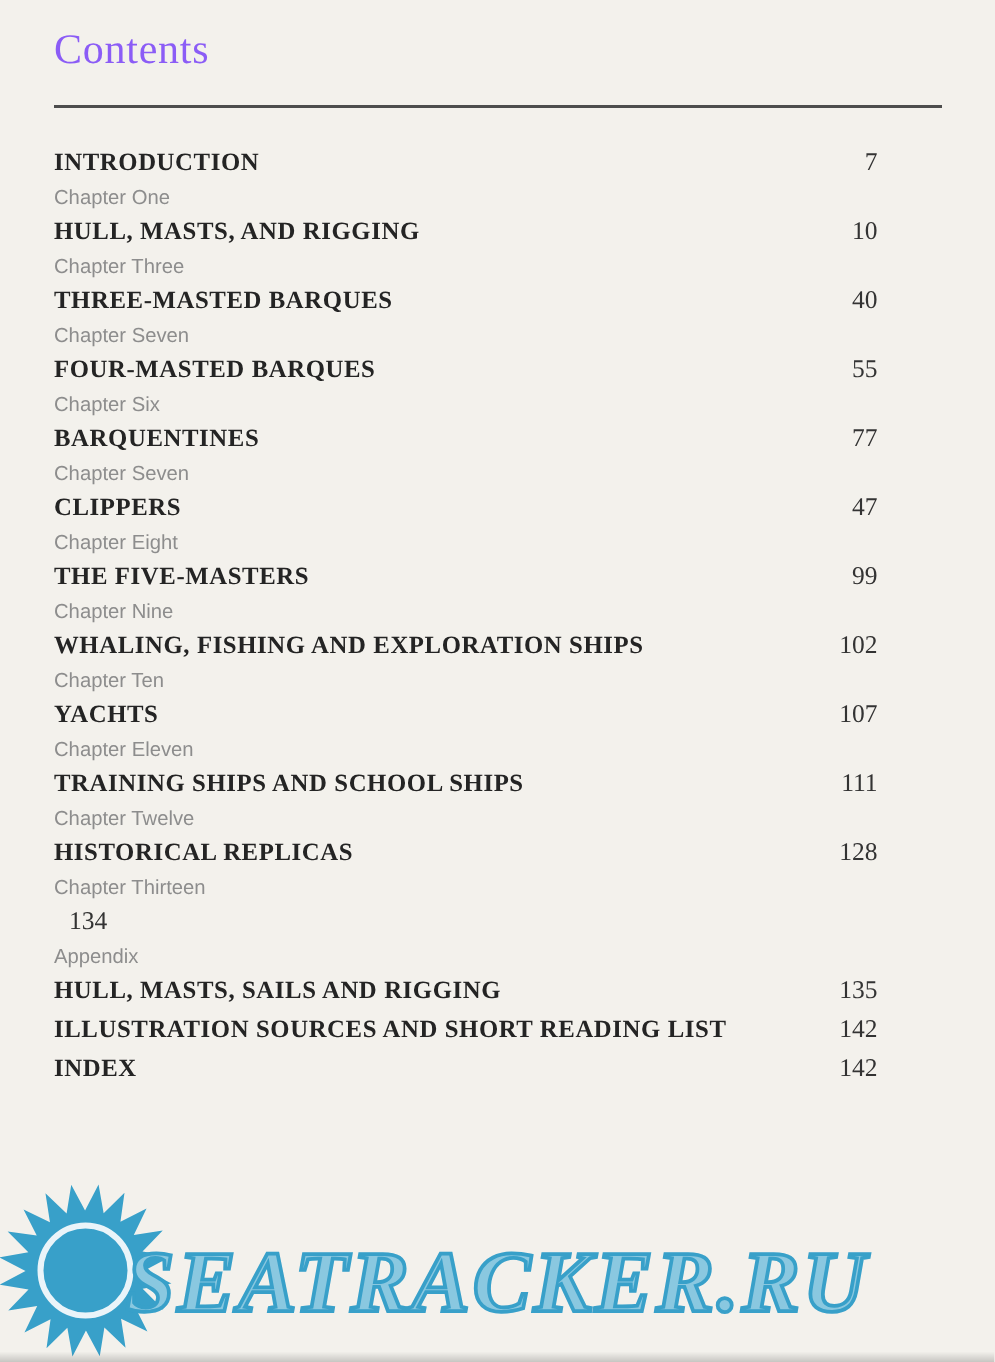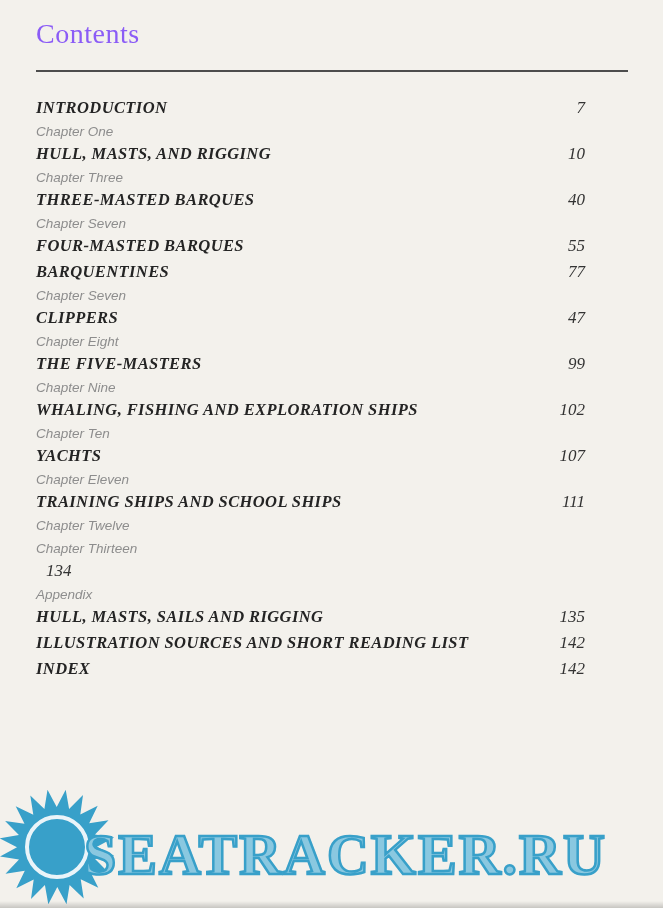--- a/index.html
+++ b/index.html
@@ -35,21 +35,20 @@
     margin: 0 0 20px 0;
     letter-spacing: 0.5px;
   }
   .divider {
     border: none;
     border-top: 2px solid #4d4d4d;
     margin: 0 0 24px 0;
   }
   .toc {
     padding-right: 43px;
-    font-style: italic;
   }
   .entry {
     margin-bottom: 3px;
   }
   .chapter-label {
     font-family: "Liberation Sans", sans-serif;
     font-size: 13.5px;
     color: #8d8d8d;
     line-height: 20px;
   }
@@ -70,20 +69,21 @@
     font-size: 17px;
     color: #333333;
     margin-left: 10px;
   }
   .watermark {
     position: absolute;
     left: 0; right: 0; bottom: 4px;
     height: 120px;
     opacity: 0.95;
     pointer-events: none;
+    font-style: italic;
   }
   .star {
     position: absolute;
     left: -2px;
     bottom: -2px;
   }
   .wm-text {
     position: absolute;
     left: 84px;
     bottom: 16px;
@@ -134,20 +134,21 @@
     <div class="entry">
       <div class="chapter-label">Chapter Seven</div>
       <div class="row">
         <span class="title">FOUR-MASTED BARQUES</span>
         <span class="pagenum">55</span>
       </div>
     </div>
 
 
     <div class="entry">
+      <div class="chapter-label">Chapter Six</div>
       <div class="row">
         <span class="title">BARQUENTINES</span>
         <span class="pagenum">77</span>
       </div>
     </div>
 
     <div class="entry">
       <div class="chapter-label">Chapter Seven</div>
       <div class="row">
         <span class="title">CLIPPERS</span>
@@ -182,20 +183,24 @@
     <div class="entry">
       <div class="chapter-label">Chapter Eleven</div>
       <div class="row">
         <span class="title">TRAINING SHIPS AND SCHOOL SHIPS</span>
         <span class="pagenum">111</span>
       </div>
     </div>
 
     <div class="entry">
       <div class="chapter-label">Chapter Twelve</div>
+      <div class="row">
+        <span class="title">HISTORICAL REPLICAS</span>
+        <span class="pagenum">128</span>
+      </div>
     </div>
 
     <div class="entry">
       <div class="chapter-label">Chapter Thirteen</div>
       <div class="row">
         <span class="pagenum">134</span>
       </div>
     </div>
 
     <div class="entry">

